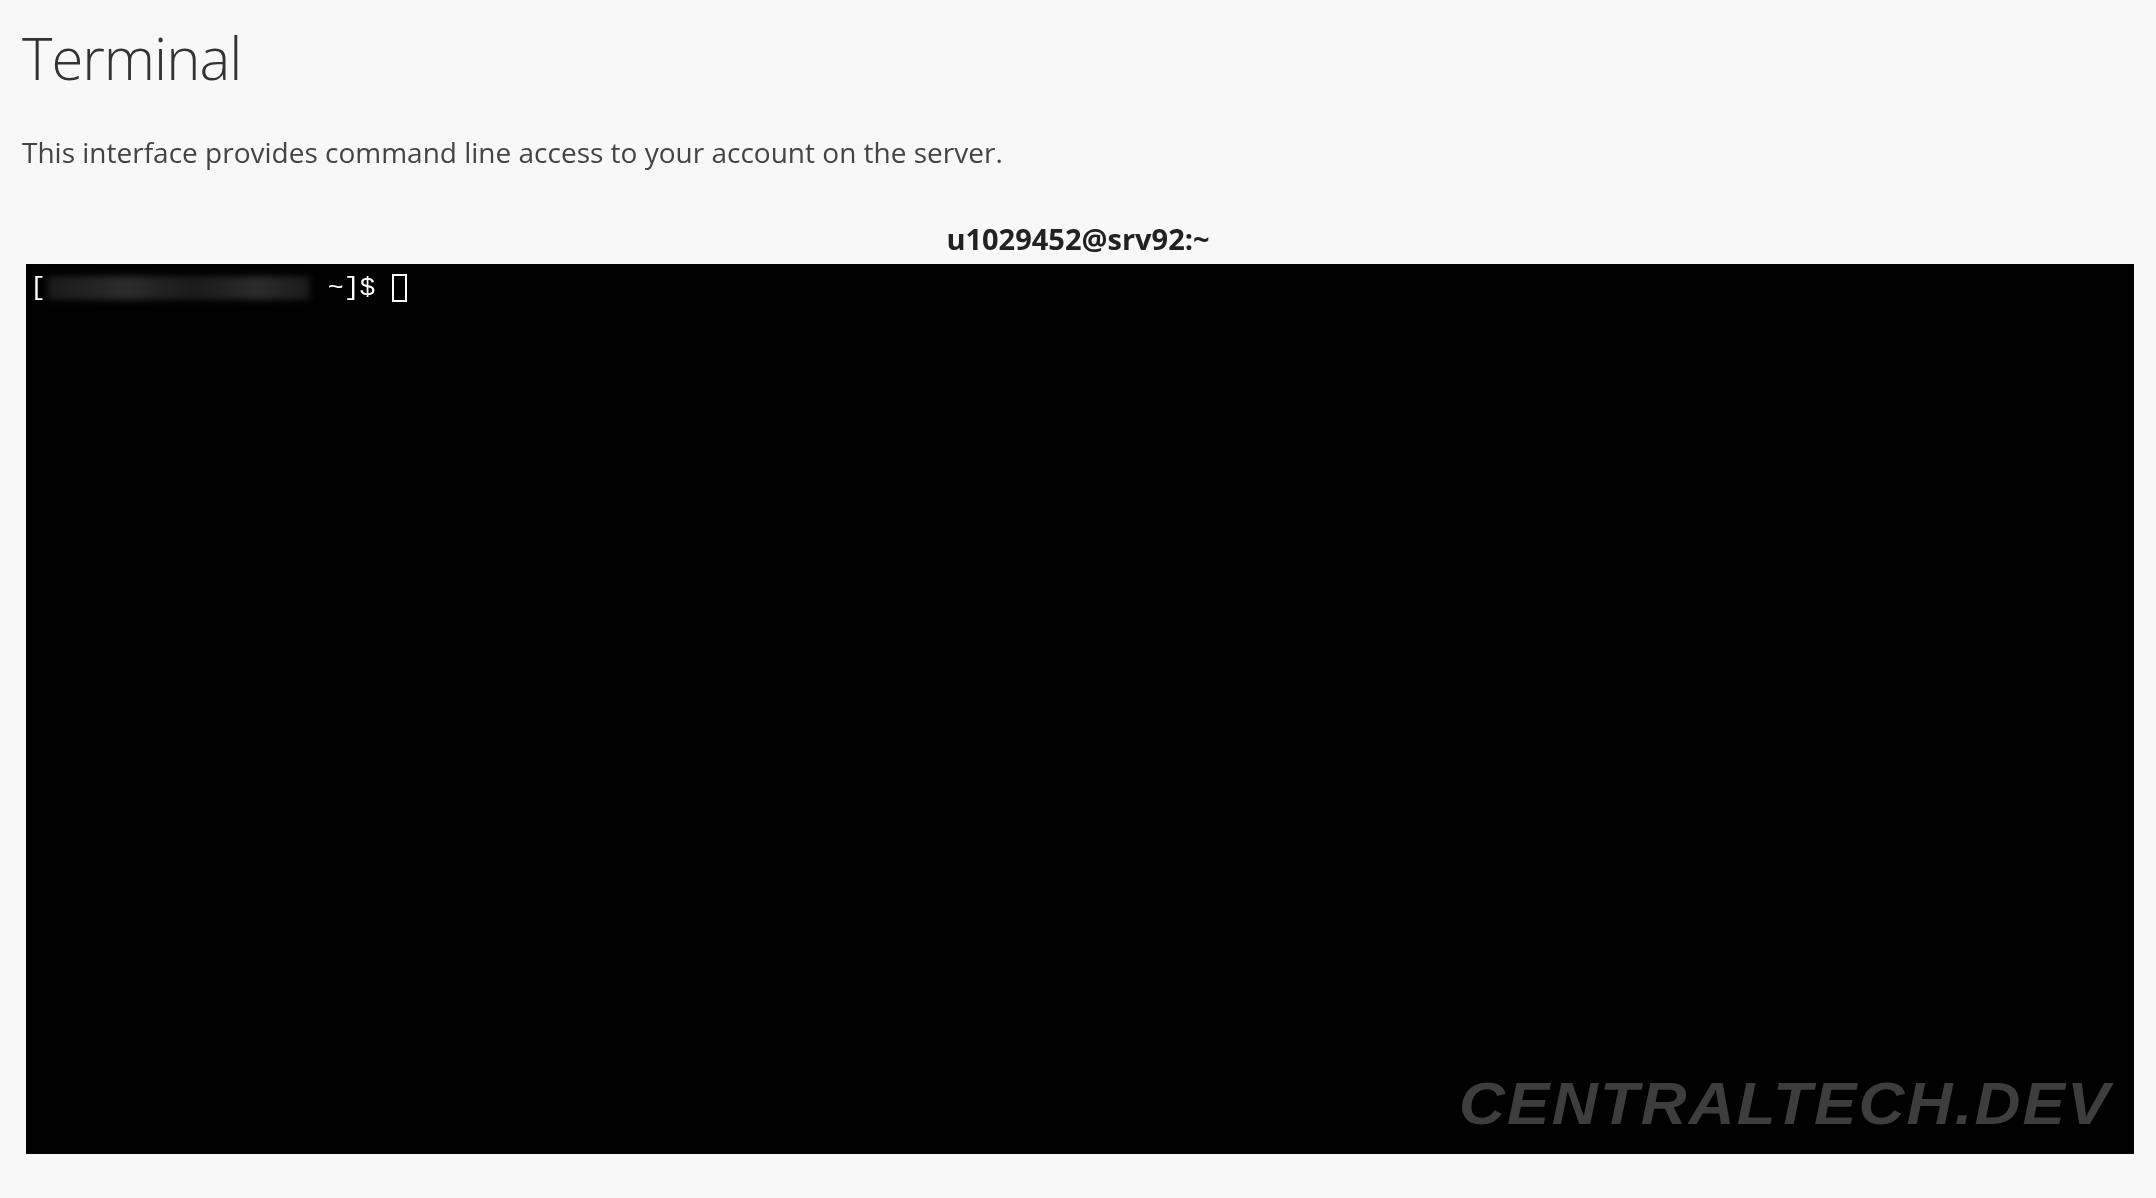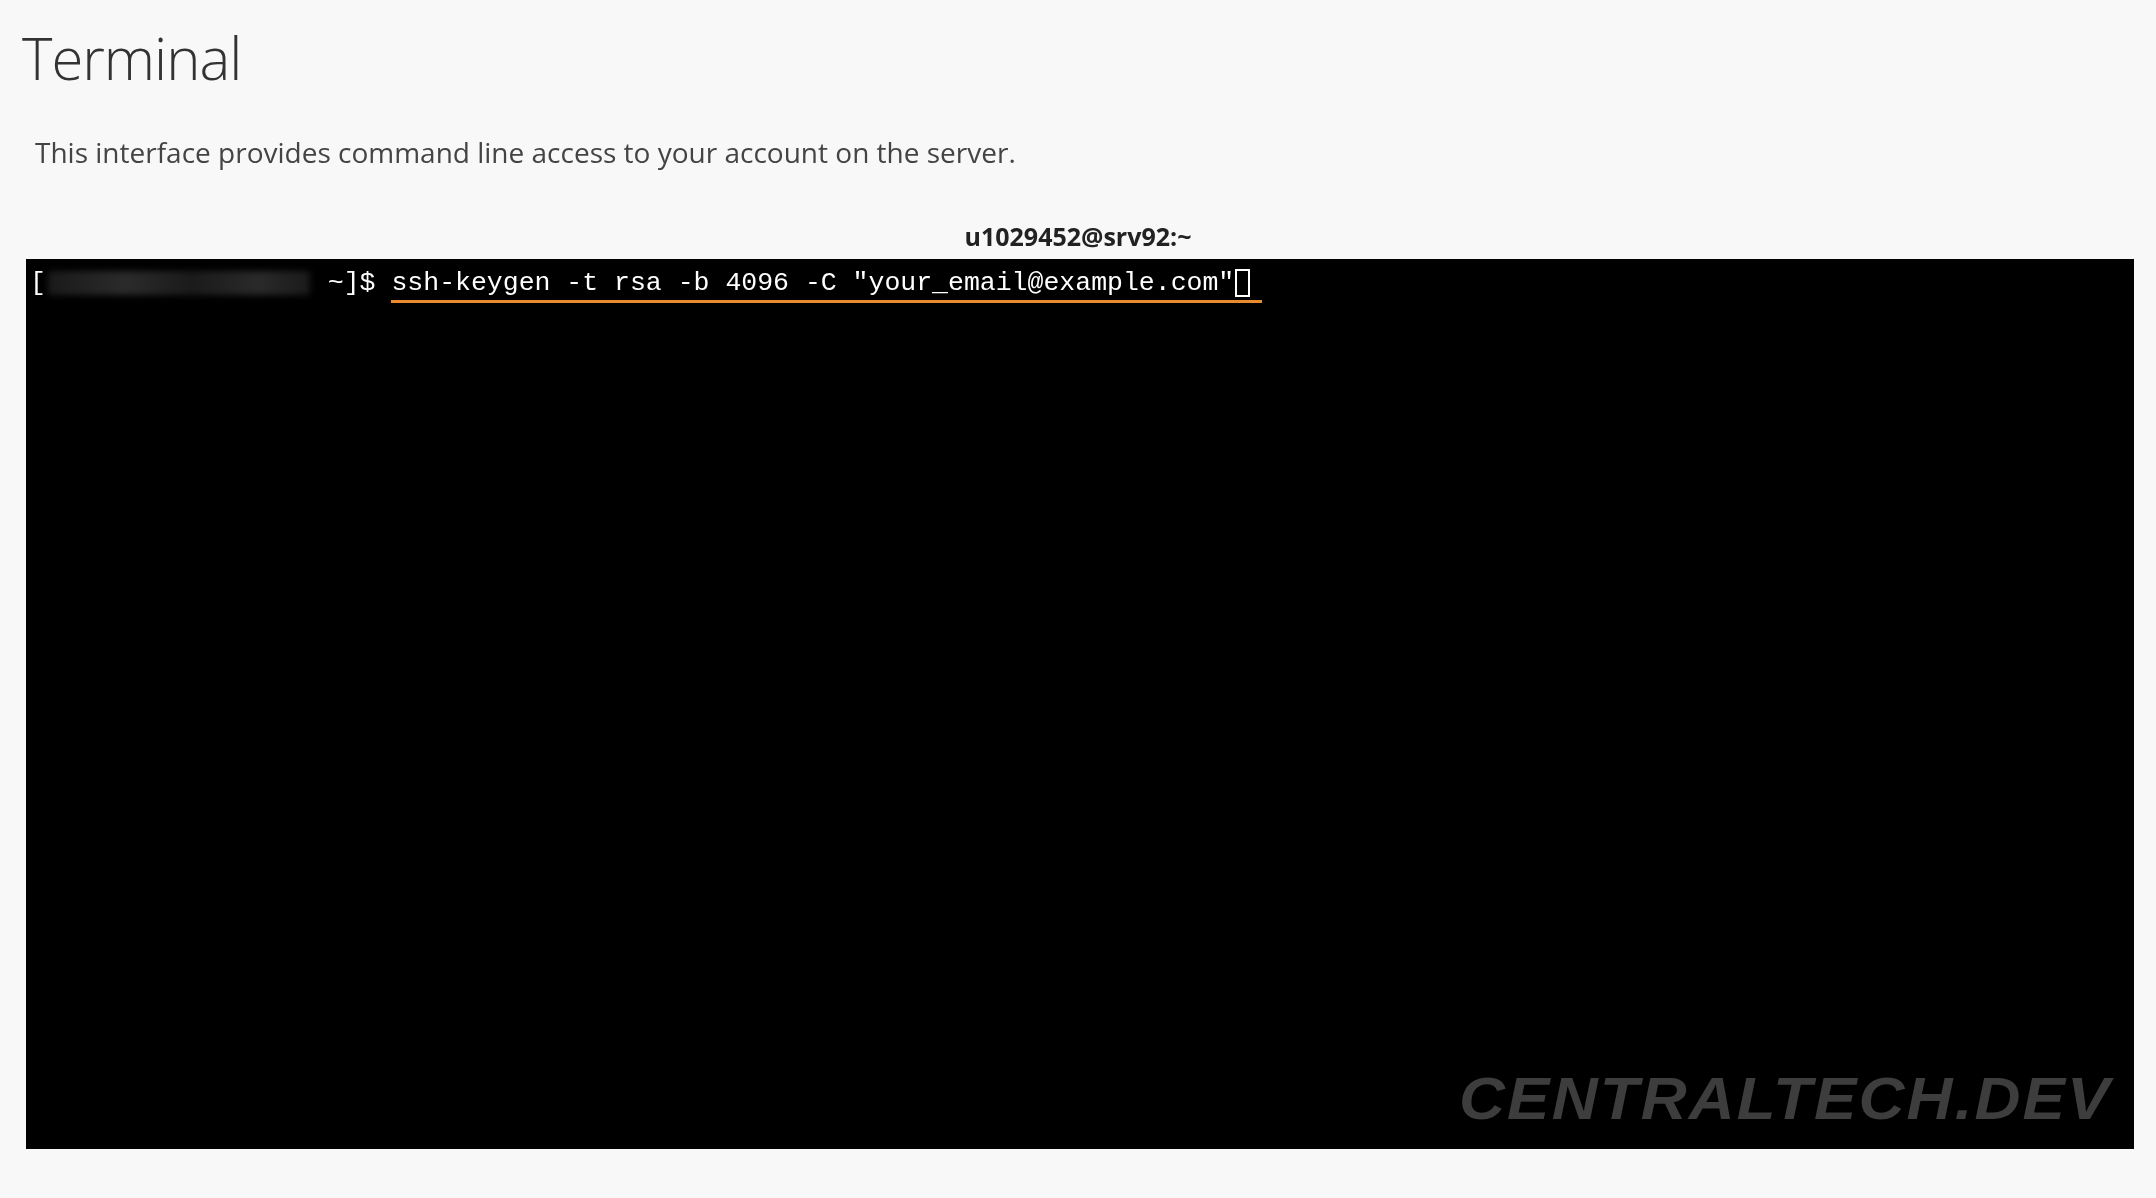--- a/index.html
+++ b/index.html
@@ -18,26 +18,26 @@
     .page-title {
       font-size: 58px;
       font-weight: 300;
       color: #333;
       padding: 18px 0 0 22px;
       letter-spacing: -1px;
     }
     .page-subtitle {
       font-size: 28px;
       color: #444;
-      padding: 36px 0 0 35px;
+      padding: 36px 0 0 22px;
       font-weight: 400;
     }
     .session-label {
       text-align: center;
-      font-size: 25px;
+      font-size: 29px;
       font-weight: 700;
       color: #222;
       margin-top: 48px;
       margin-bottom: 6px;
     }
     .terminal-window {
       background: #000;
       margin: 0 22px 0 26px;
       height: 890px;
       position: relative;
@@ -114,16 +114,16 @@
 </head>
 <body>
 
 <h1 class="page-title">Terminal</h1>
 <p class="page-subtitle">This interface provides command line access to your account on the server.</p>
 
 <div class="session-label">u1029452@srv92:~</div>
 
 <div class="terminal-window">
   <div class="terminal-line">
-    <span class="prompt-open">[</span><span class="prompt-user-blur"></span><span class="prompt-suffix"> ~]$ </span><span class="cmd-wrap"><span class="cmd-text">ssh-keygen -t rsa -b 4096 -C "your_email@example.com"</span><span class="cmd-underline"></span></span><span class="cursor-box"></span>
+    <span class="prompt-open">[</span><span class="prompt-user-blur"></span><span class="prompt-suffix"> ~]$ </span><span class="cursor-box"></span>
   </div>
   <div class="watermark">CENTRALTECH.DEV</div>
 </div>
 
 </body></html>

